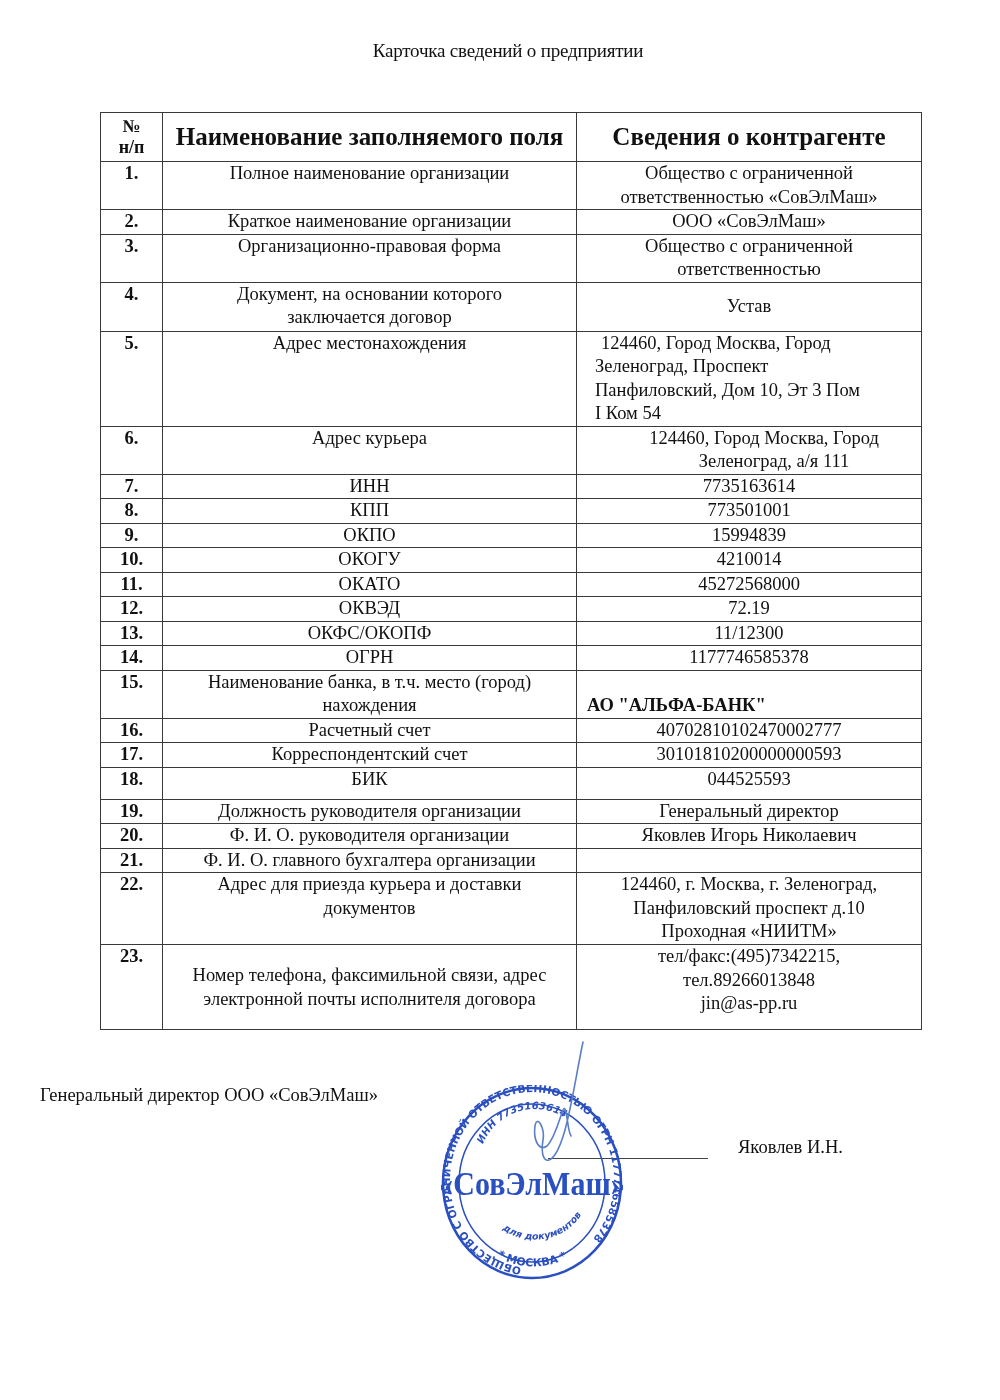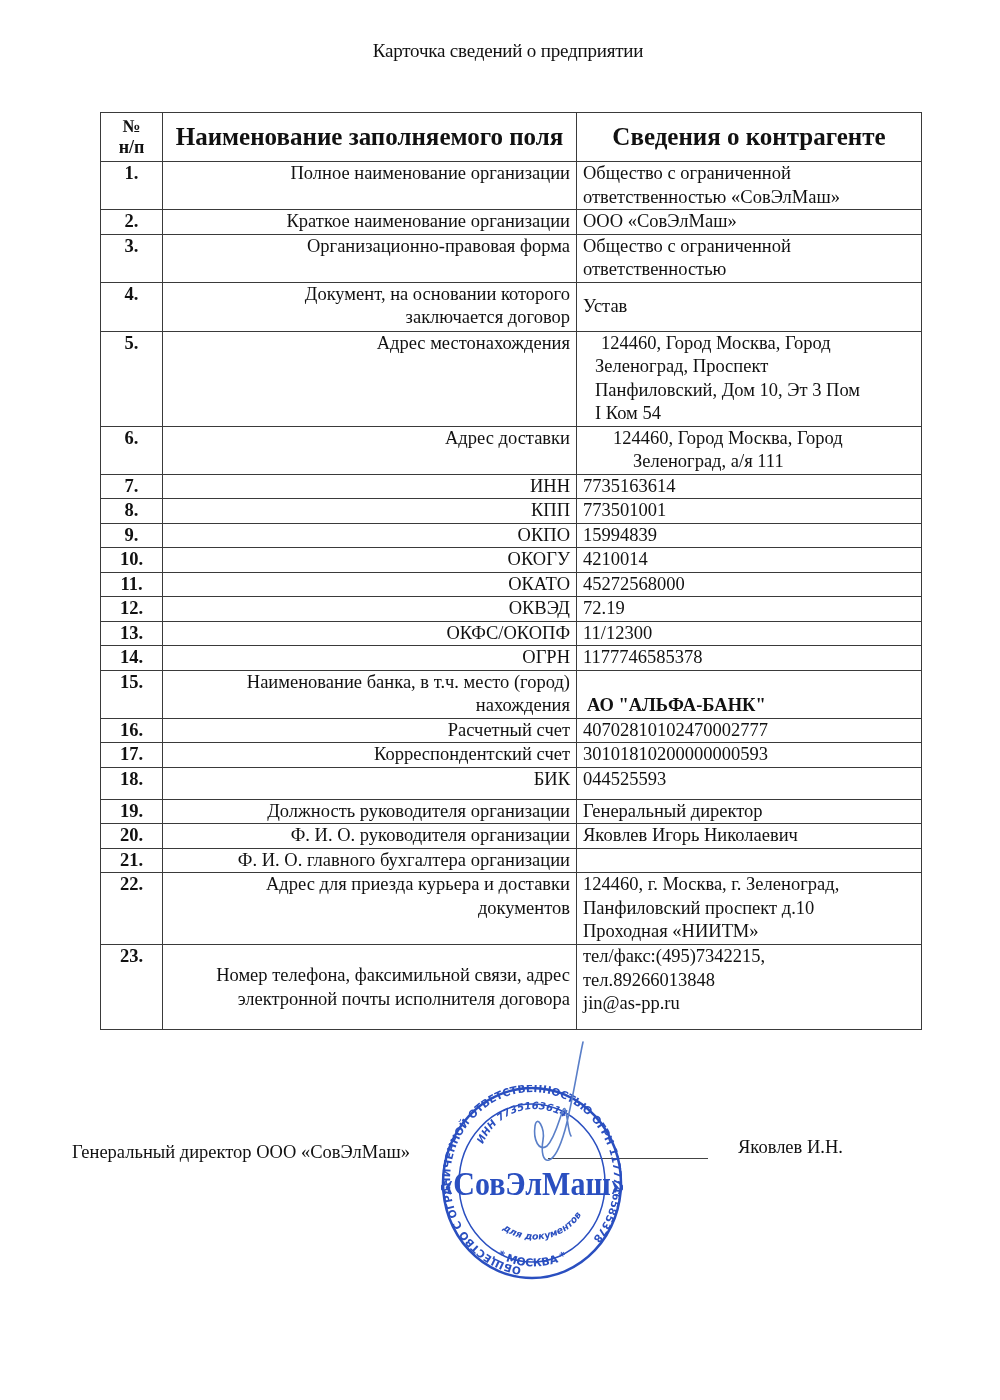--- a/index.html
+++ b/index.html
@@ -18,27 +18,27 @@
     table.card td, table.card th {
       border: 1.5px solid #3a3a3a; padding: 0 6px; vertical-align: top;
     }
     col.c-num { width: 62px; }
     col.c-field { width: 414px; }
     col.c-val { width: 345px; }
     th { font-weight: bold; vertical-align: middle !important; text-align: center; }
     th.h-num { line-height: 21px; font-size: 18px; padding: 2px 0; }
     th.h-field, th.h-val { font-size: 25px; }
     td.num { text-align: center; font-weight: bold; vertical-align: middle; padding: 0; }
-    td.field { text-align: right; padding-left: 10px; }
-    td.val { }
+    td.field { text-align: center; padding-left: 10px; }
+    td.val { text-align: center; }
     td.val.left { text-align: left; padding-left: 18px; }
     td.val.bank { text-align: left; padding-left: 10px; font-weight: bold; vertical-align: bottom; }
     td.val.mid { vertical-align: middle; }
     .footer-left {
-      position: absolute; left: 40px; top: 1142px; font-size: 18.5px; margin-left: 32px;
+      position: absolute; left: 40px; top: 1085px; font-size: 18.5px;
     }
     .footer-right {
       position: absolute; left: 738px; top: 1137px; font-size: 18.5px;
     }
     .sign-line {
       position: absolute; left: 548px; top: 1158px; width: 160px; height: 0;
       border-top: 1.5px solid #444;
     }
     .stamp {
       position: absolute; left: 441px; top: 1085px; width: 182px; height: 196px;
@@ -107,21 +107,21 @@
     <td class="val left">
       <div style="padding-left:6px">124460, Город Москва, Город</div>
       <div>Зеленоград, Проспект</div>
       <div>Панфиловский, Дом 10, Эт 3 Пом</div>
       <div>I Ком 54</div>
     </td>
   </tr>
 
   <tr style="height:47px">
     <td class="num">6.</td>
-    <td class="field">Адрес доставки</td>
+    <td class="field">Адрес курьера</td>
     <td class="val">
       <div style="padding-left:30px">124460, Город Москва, Город</div>
       <div style="padding-left:50px">Зеленоград, а/я 111</div>
     </td>
   </tr>
 
   <tr style="height:24px">
     <td class="num">7.</td>
     <td class="field">ИНН</td>
     <td class="val">7735163614</td>

